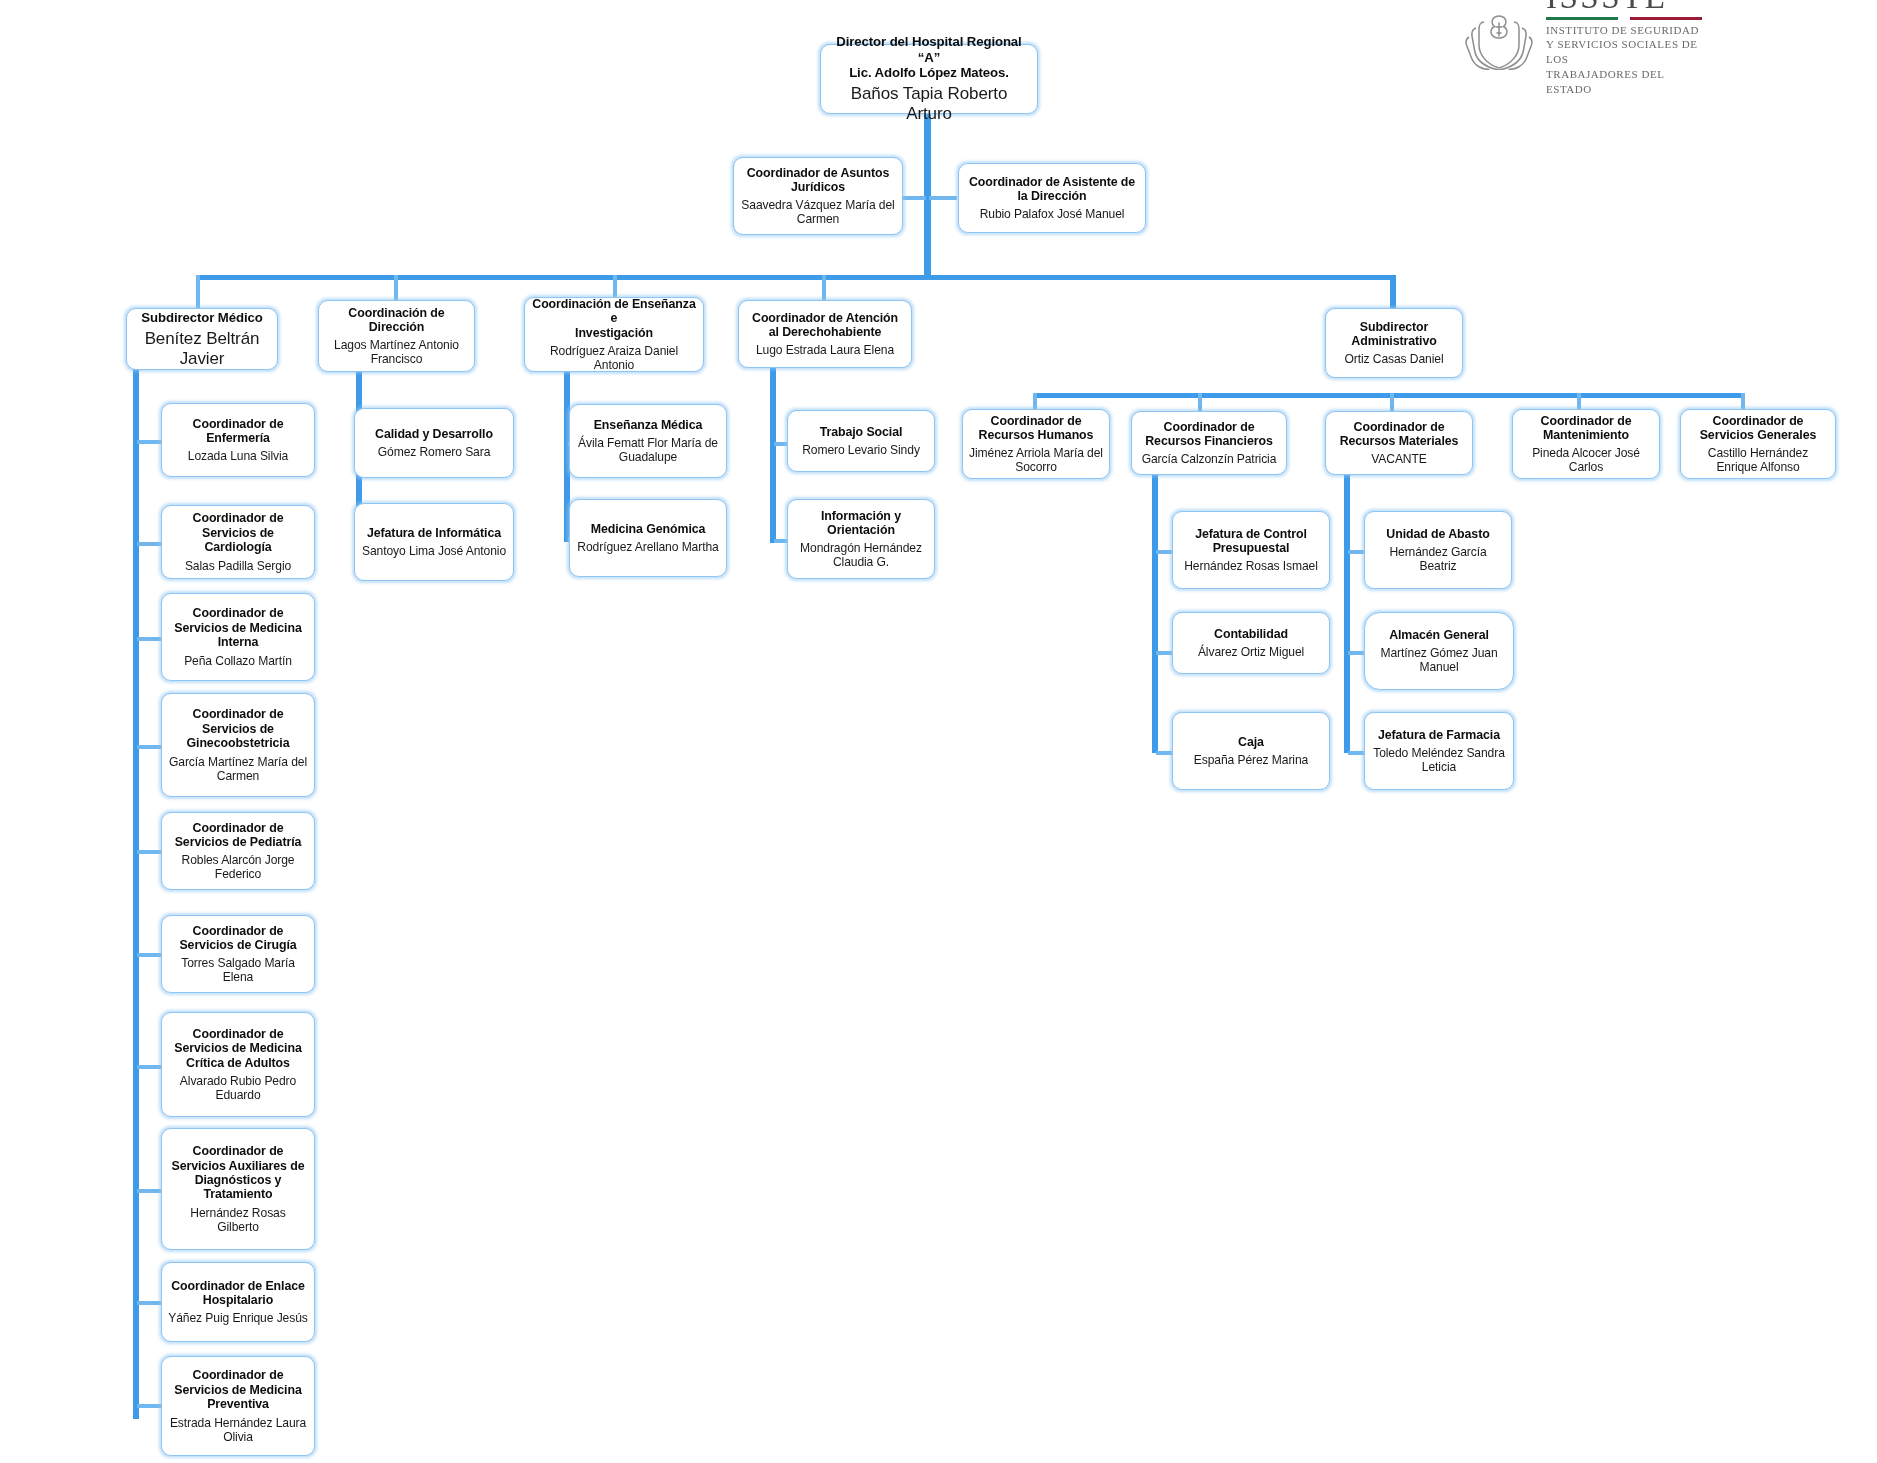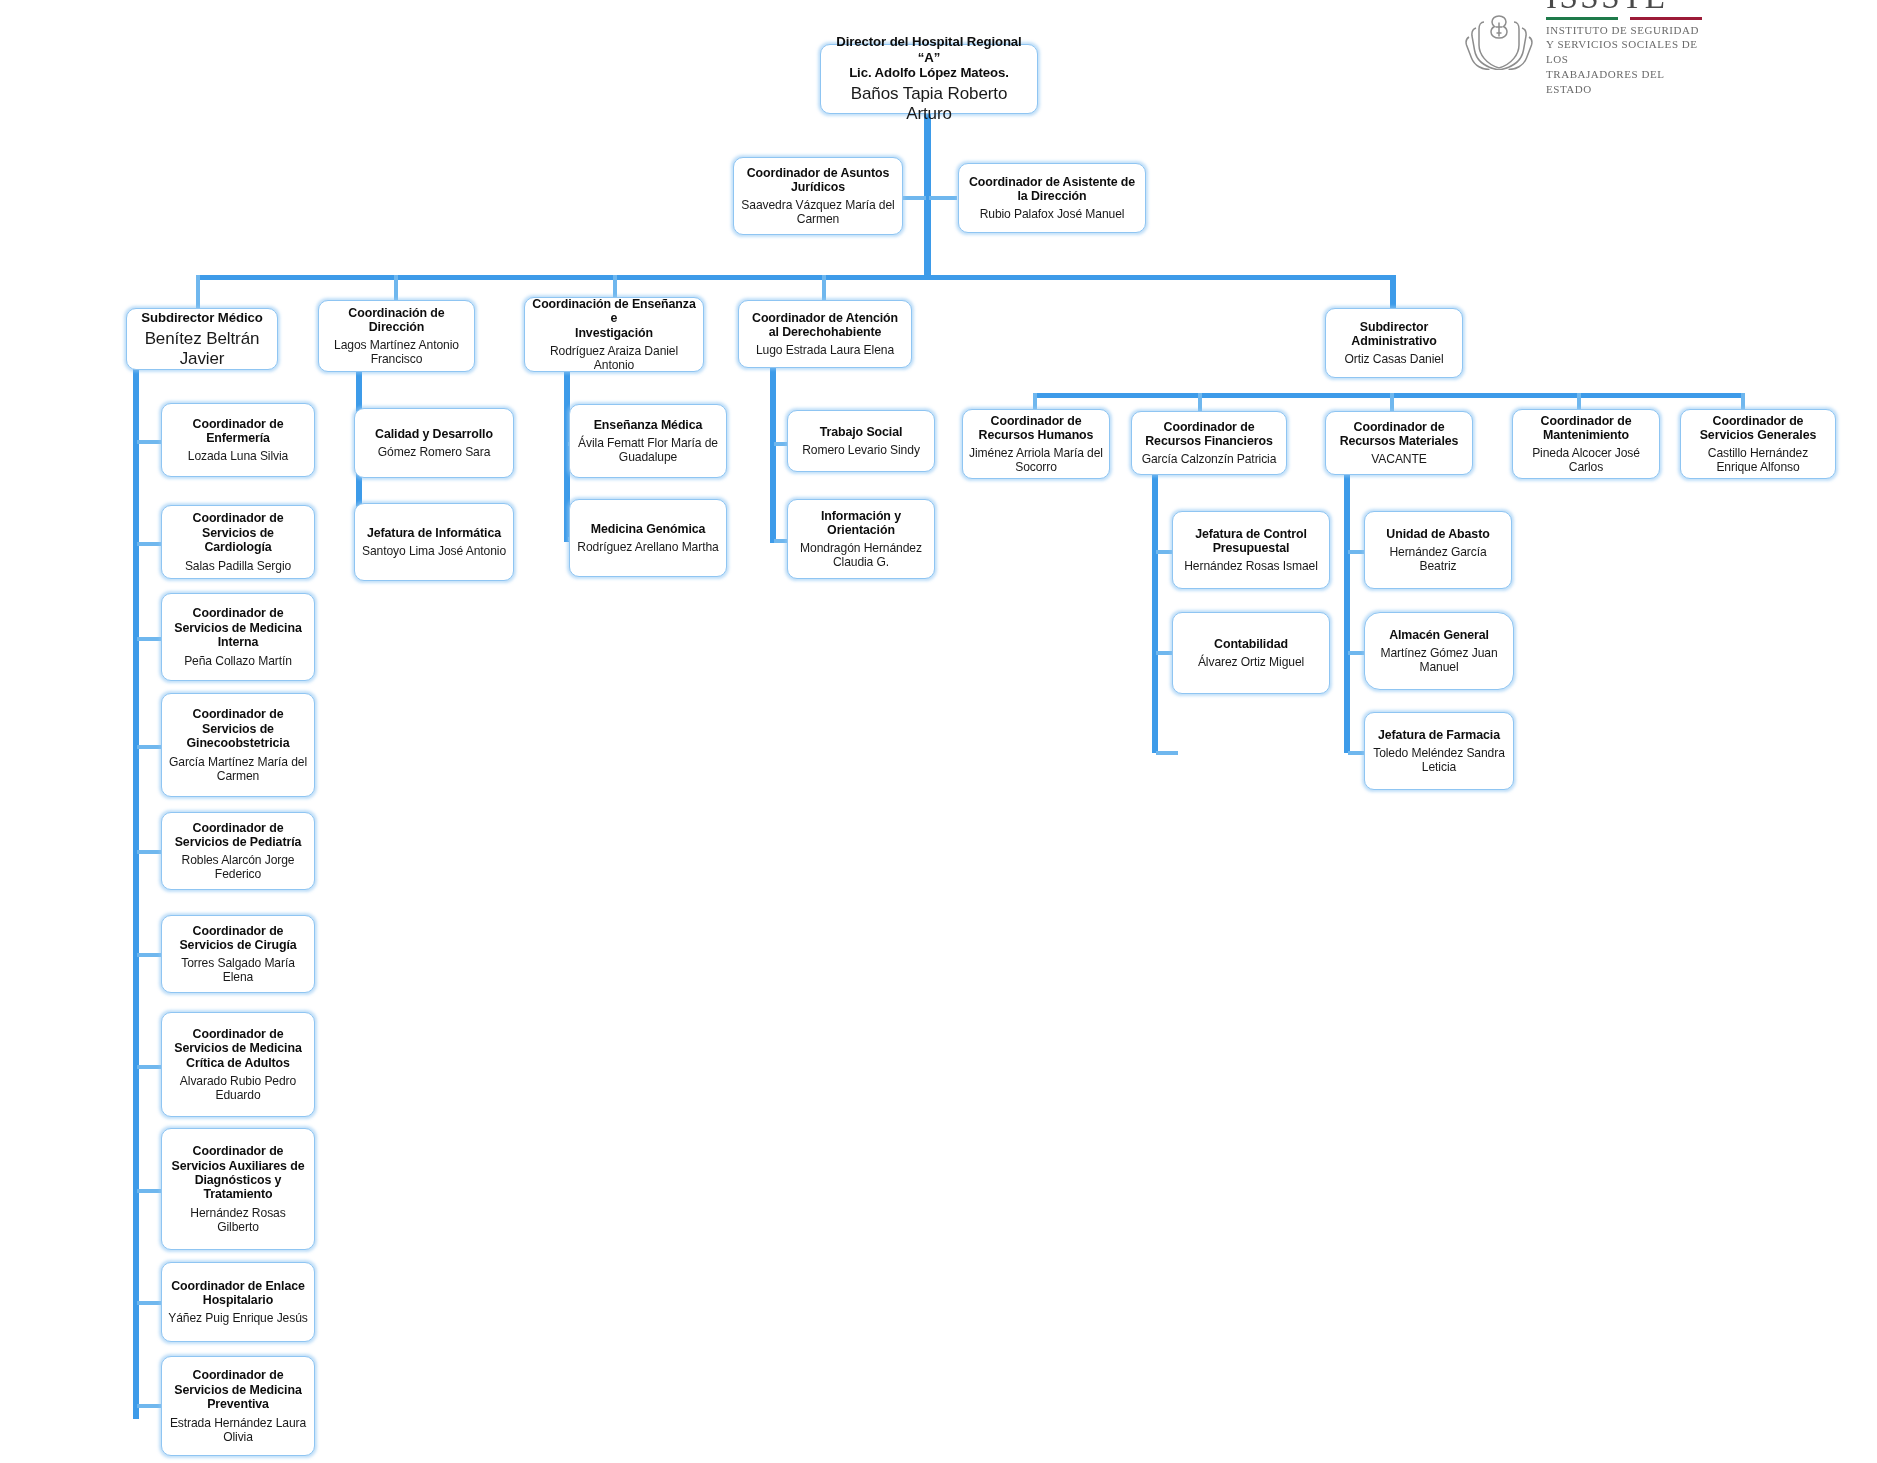--- a/index.html
+++ b/index.html
@@ -396,25 +396,29 @@
   </div>
 
   <div class="node s12" style="left:1172px;top:511px;width:158px;height:78px;">
     <div class="ttl">
       <span>Jefatura de Control</span><br>
       <span>Presupuestal</span>
     </div>
     <div class="nm">Hernández Rosas Ismael</div>
   </div>
 
-  <div class="node s12" style="left:1172px;top:612px;width:158px;height:82px;">
+  <div class="node s12" style="left:1172px;top:612px;width:158px;height:62px;">
     <div class="ttl">Contabilidad</div>
     <div class="nm">Álvarez Ortiz Miguel</div>
   </div>
 
+  <div class="node s12" style="left:1172px;top:712px;width:158px;height:78px;">
+    <div class="ttl">Caja</div>
+    <div class="nm">España Pérez Marina</div>
+  </div>
 
   <div class="node s12" style="left:1364px;top:511px;width:148px;height:78px;">
     <div class="ttl">Unidad de Abasto</div>
     <div class="nm">Hernández García Beatriz</div>
   </div>
 
   <div class="node s12" style="left:1364px;top:612px;width:150px;height:78px;border-radius:16px;">
     <div class="ttl">Almacén General</div>
     <div class="nm">Martínez Gómez Juan Manuel</div>
   </div>

